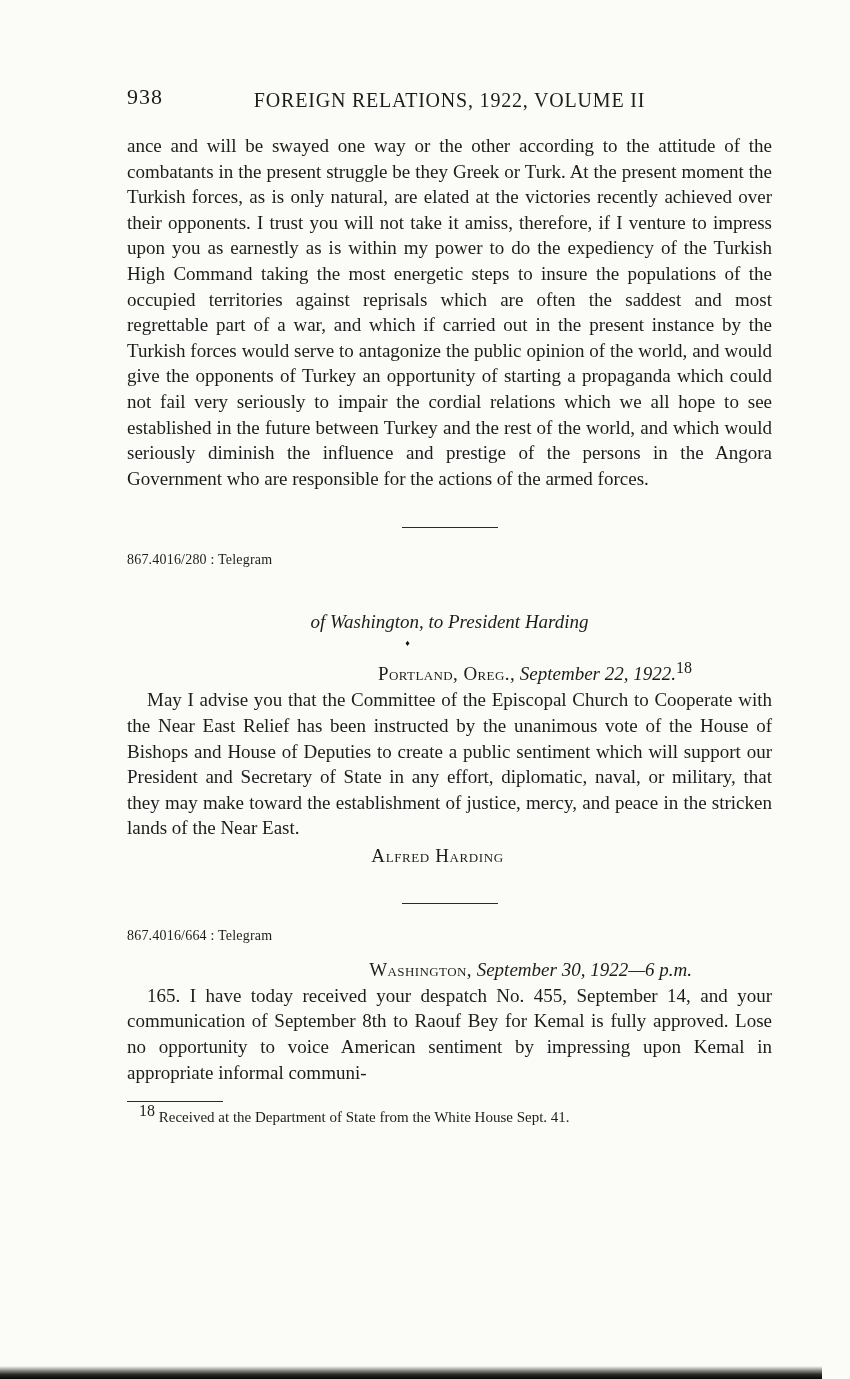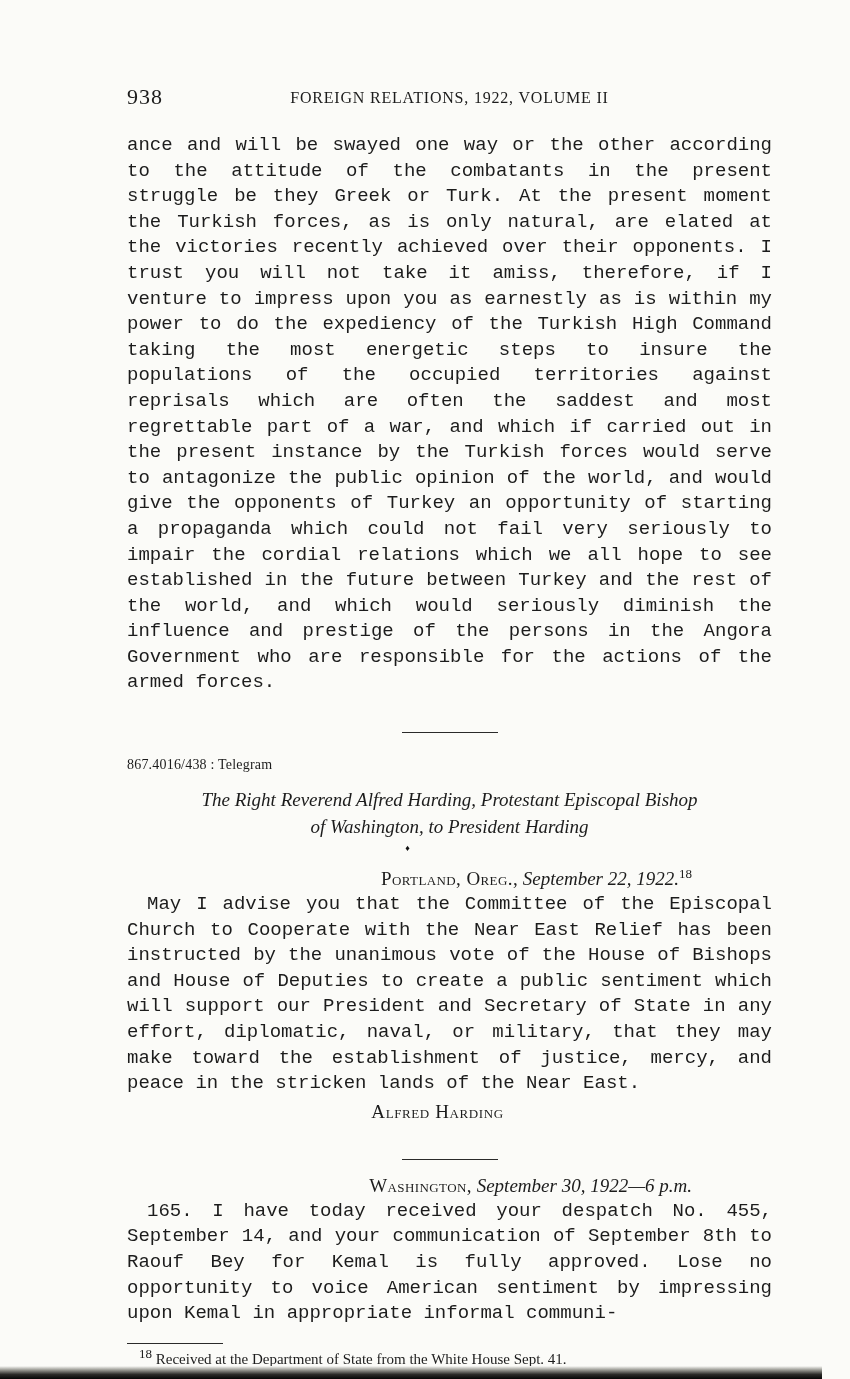--- a/index.html
+++ b/index.html
@@ -8,42 +8,42 @@
     width: 850px; height: 1379px;
     background: #fbfbf8;
     font-family: "Liberation Serif", serif;
     color: #1c1c1c;
   }
   .page { position: relative; width: 822px; height: 1379px; overflow: hidden; background: #fbfbf8; }
   .content { padding: 84px 50px 0 127px; }
 
   .running-head { position: relative; height: 28px; }
   .folio { position: absolute; left: 0; top: 0; font-size: 22px; letter-spacing: 1px; }
-  .head-title { display: block; text-align: center; font-size: 16px; letter-spacing: 0.8px; padding-top: 5px; }
+  .head-title { display: block; text-align: center; font-size: 20px; letter-spacing: 0.8px; padding-top: 5px; }
 
-  .body { font-size: 19px; line-height: 25.6px; text-align: justify; margin: 0; font-family: Liberation Mono, monospace; }
+  .body { font-size: 19px; line-height: 25.6px; text-align: justify; margin: 0; }
   .continuation { margin-top: 21px; }
 
   .section-rule {
     border: none; border-top: 1.5px solid #2a2a2a;
     width: 96px; margin: 36px auto 0 auto;
   }
 
   .citation { font-size: 14px; margin: 24px 0 0 0; letter-spacing: 0.2px; }
 
   .doc-title {
     font-size: 19px; font-style: italic; font-weight: normal;
     text-align: center; line-height: 27px; margin: 13px 0 0 0;
   }
   .ornament { text-align: center; font-size: 9px; line-height: 10px; margin-top: 3px; position: relative; left: -42px; color: #111; }
 
   .dateline { margin: 15px 0 0 0; font-size: 19px; text-align: right; padding-right: 80px; white-space: nowrap; }
   .smallcaps { font-variant: small-caps; letter-spacing: 0.4px; }
   .em { font-style: italic; }
-  .fnref { font-size: 13px; line-height: 0; }
+  .fnref { font-size: 16px; line-height: 0; }
 
   .indent { text-indent: 20px; margin-top: 2px; }
 
   .signature {
     font-size: 19px; text-align: center; padding-right: 24px;
     margin: 4px 0 0 0; font-variant: small-caps; letter-spacing: 0.6px;
   }
 
   .footnote-block { margin-top: 16px; }
   .footnote-rule { border: none; border-top: 1.5px solid #2a2a2a; width: 96px; margin: 0; }
@@ -63,34 +63,35 @@
     <header class="running-head">
       <span class="folio">938</span>
       <span class="head-title">FOREIGN RELATIONS, 1922, VOLUME II</span>
     </header>
 
     <p class="body continuation">ance and will be swayed one way or the other according to the attitude of the combatants in the present struggle be they Greek or Turk. At the present moment the Turkish forces, as is only natural, are elated at the victories recently achieved over their opponents. I trust you will not take it amiss, therefore, if I venture to impress upon you as earnestly as is within my power to do the expediency of the Turkish High Command taking the most energetic steps to insure the populations of the occupied territories against reprisals which are often the saddest and most regrettable part of a war, and which if carried out in the present instance by the Turkish forces would serve to antagonize the public opinion of the world, and would give the opponents of Turkey an opportunity of starting a propaganda which could not fail very seriously to impair the cordial relations which we all hope to see established in the future between Turkey and the rest of the world, and which would seriously diminish the influence and prestige of the persons in the Angora Government who are responsible for the actions of the armed forces.</p>
 
     <hr class="section-rule">
 
     <section>
-      <p class="citation">867.4016/438 : Telegram</p>
+      <p class="citation">867.4016/280 : Telegram</p>
       <h2 class="doc-title">
-        <span>The Right Reverend Alfred Harding, Protestant Episcopal Bishop</span><br>
+        <br>
         <span>of Washington, to President Harding</span>
       </h2>
       <div class="ornament">♦</div>
       <p class="dateline"><span class="smallcaps">Portland, Oreg.,</span> <span class="em">September 22, 1922.</span><sup class="fnref">18</sup></p>
       <p class="body indent">May I advise you that the Committee of the Episcopal Church to Cooperate with the Near East Relief has been instructed by the unanimous vote of the House of Bishops and House of Deputies to create a public sentiment which will support our President and Secretary of State in any effort, diplomatic, naval, or military, that they may make toward the establishment of justice, mercy, and peace in the stricken lands of the Near East.</p>
       <p class="signature">Alfred Harding</p>
     </section>
 
     <hr class="section-rule">
 
     <section>
+      <p class="citation">867.4016/664 : Telegram</p>
       <p class="dateline"><span class="smallcaps">Washington,</span> <span class="em">September 30, 1922—6 p.m.</span></p>
       <p class="body indent">165. I have today received your despatch No. 455, September 14, and your communication of September 8th to Raouf Bey for Kemal is fully approved. Lose no opportunity to voice American sentiment by impressing upon Kemal in appropriate informal communi-</p>
     </section>
 
     <footer class="footnote-block">
       <hr class="footnote-rule">
       <p class="footnote"><sup class="fnref">18</sup> <span>Received at the Department of State from the White House Sept. 41.</span></p>
     </footer>
 
   </div>

